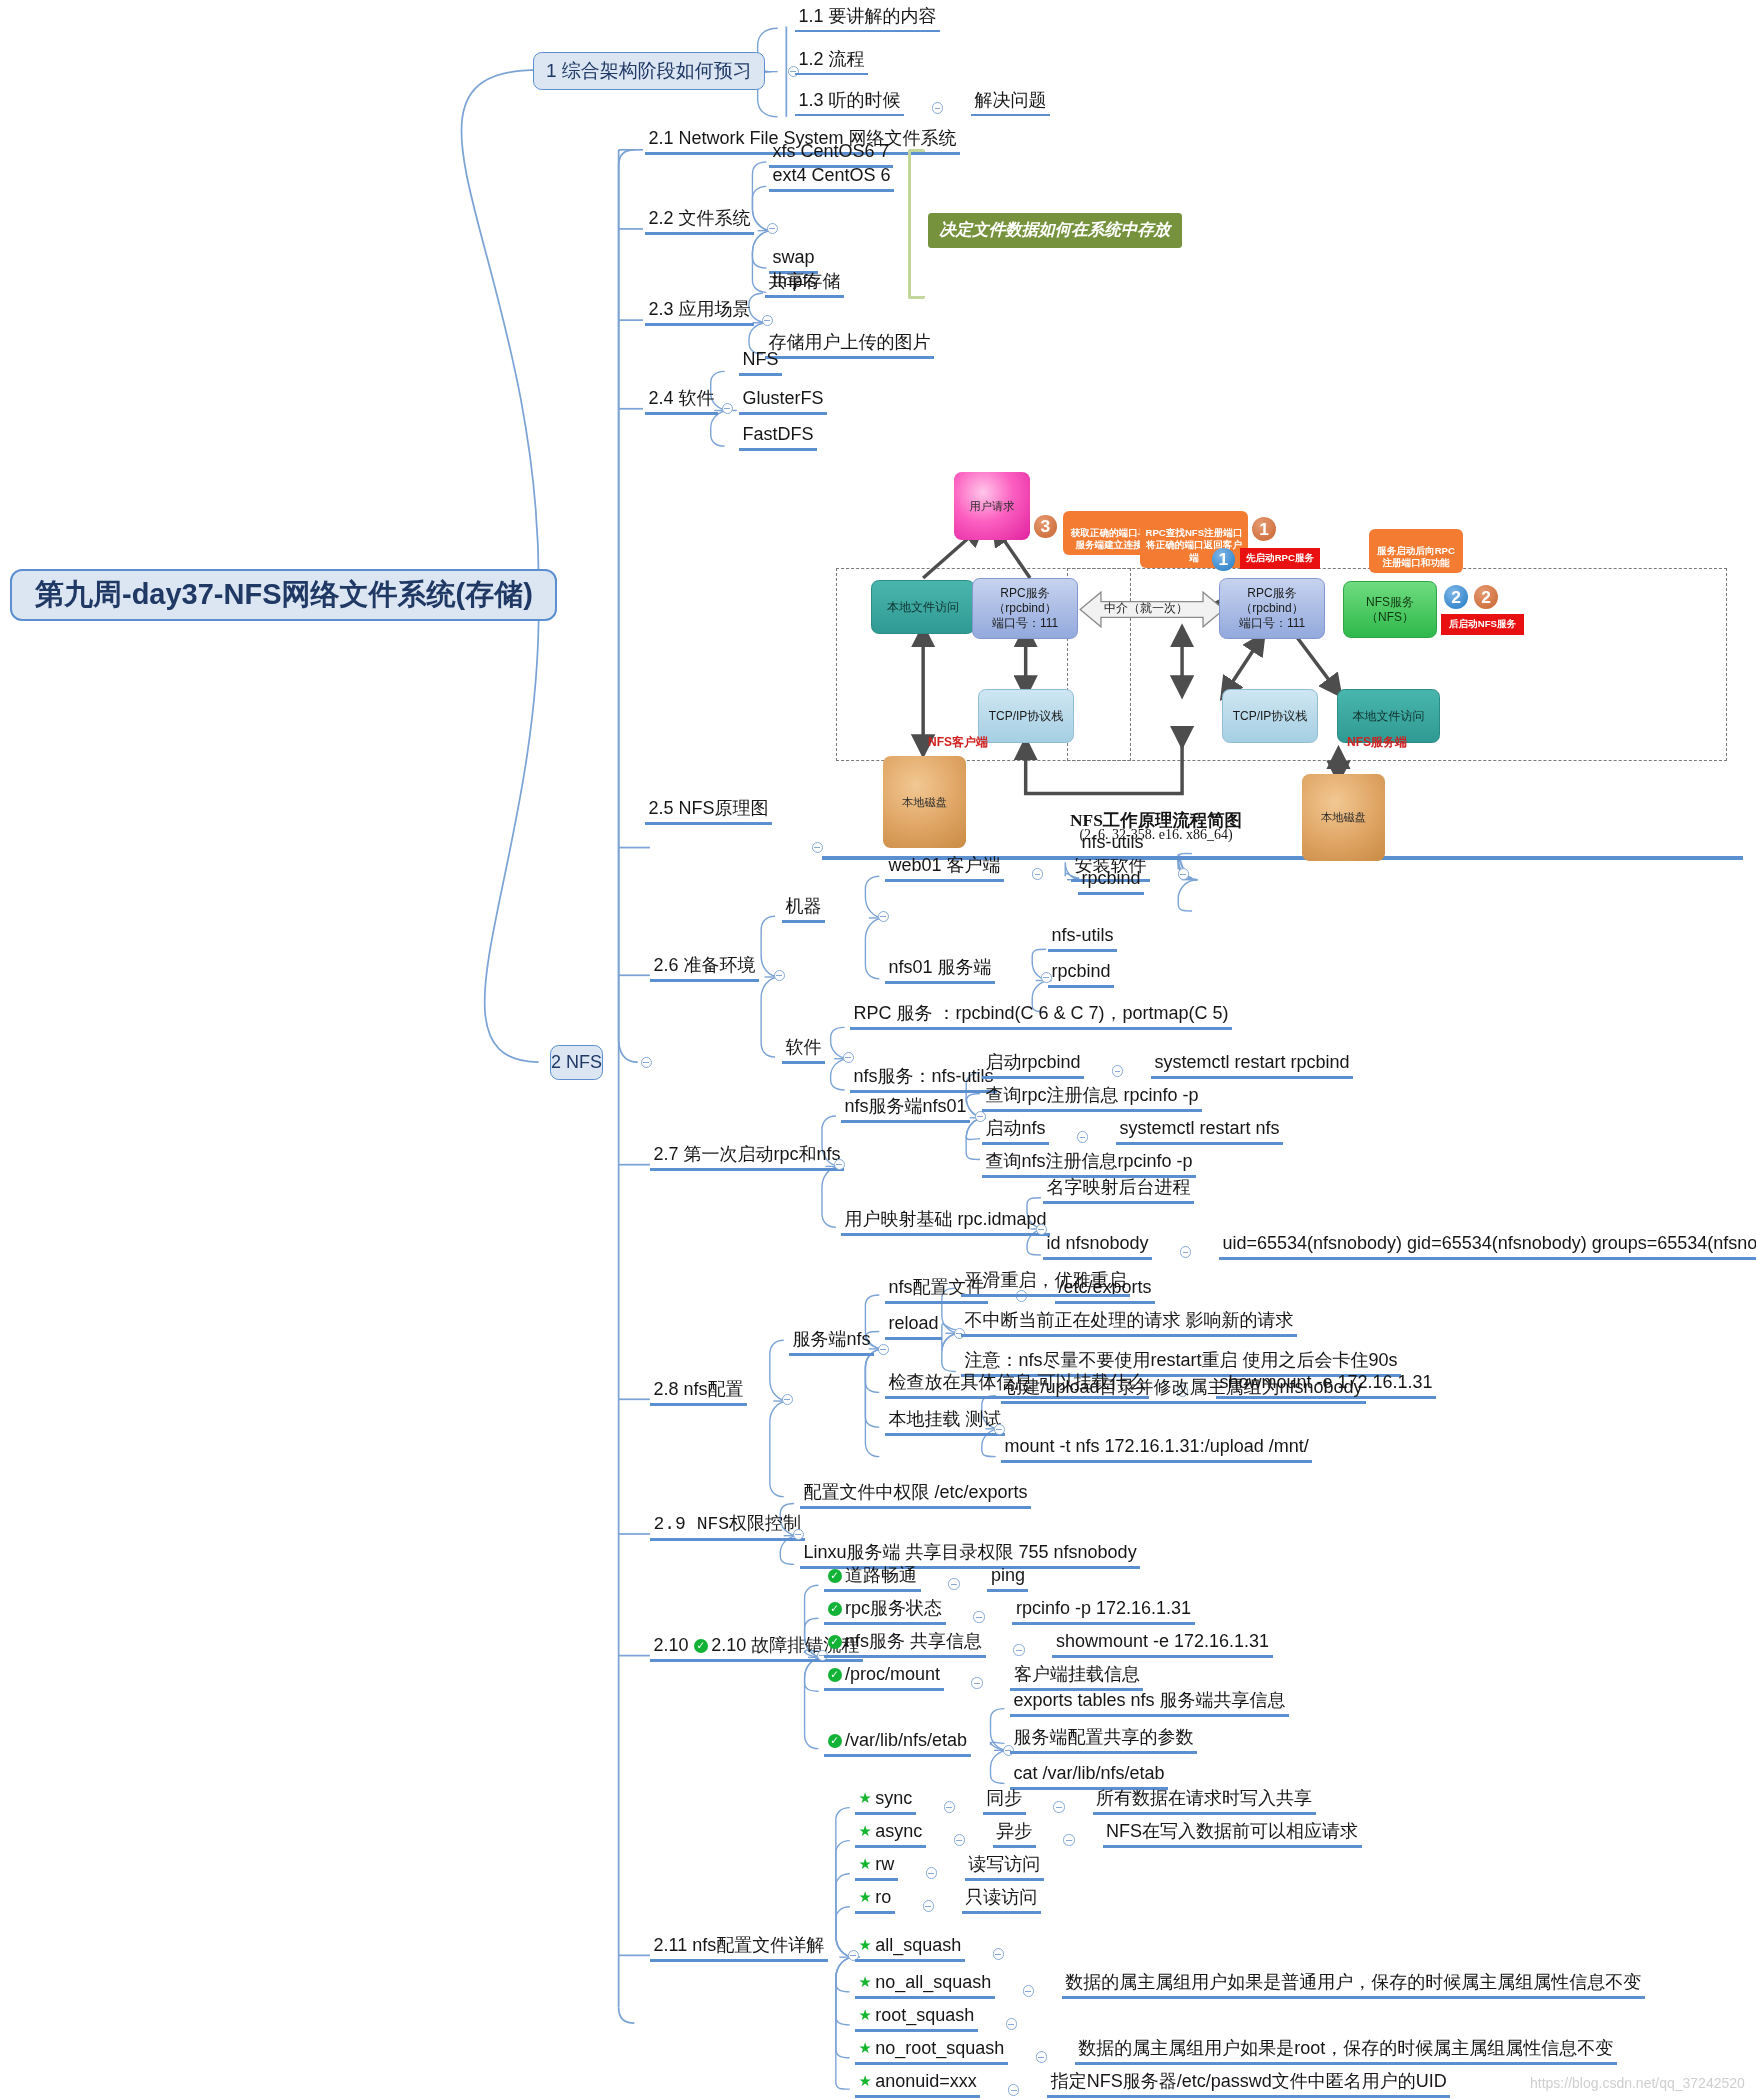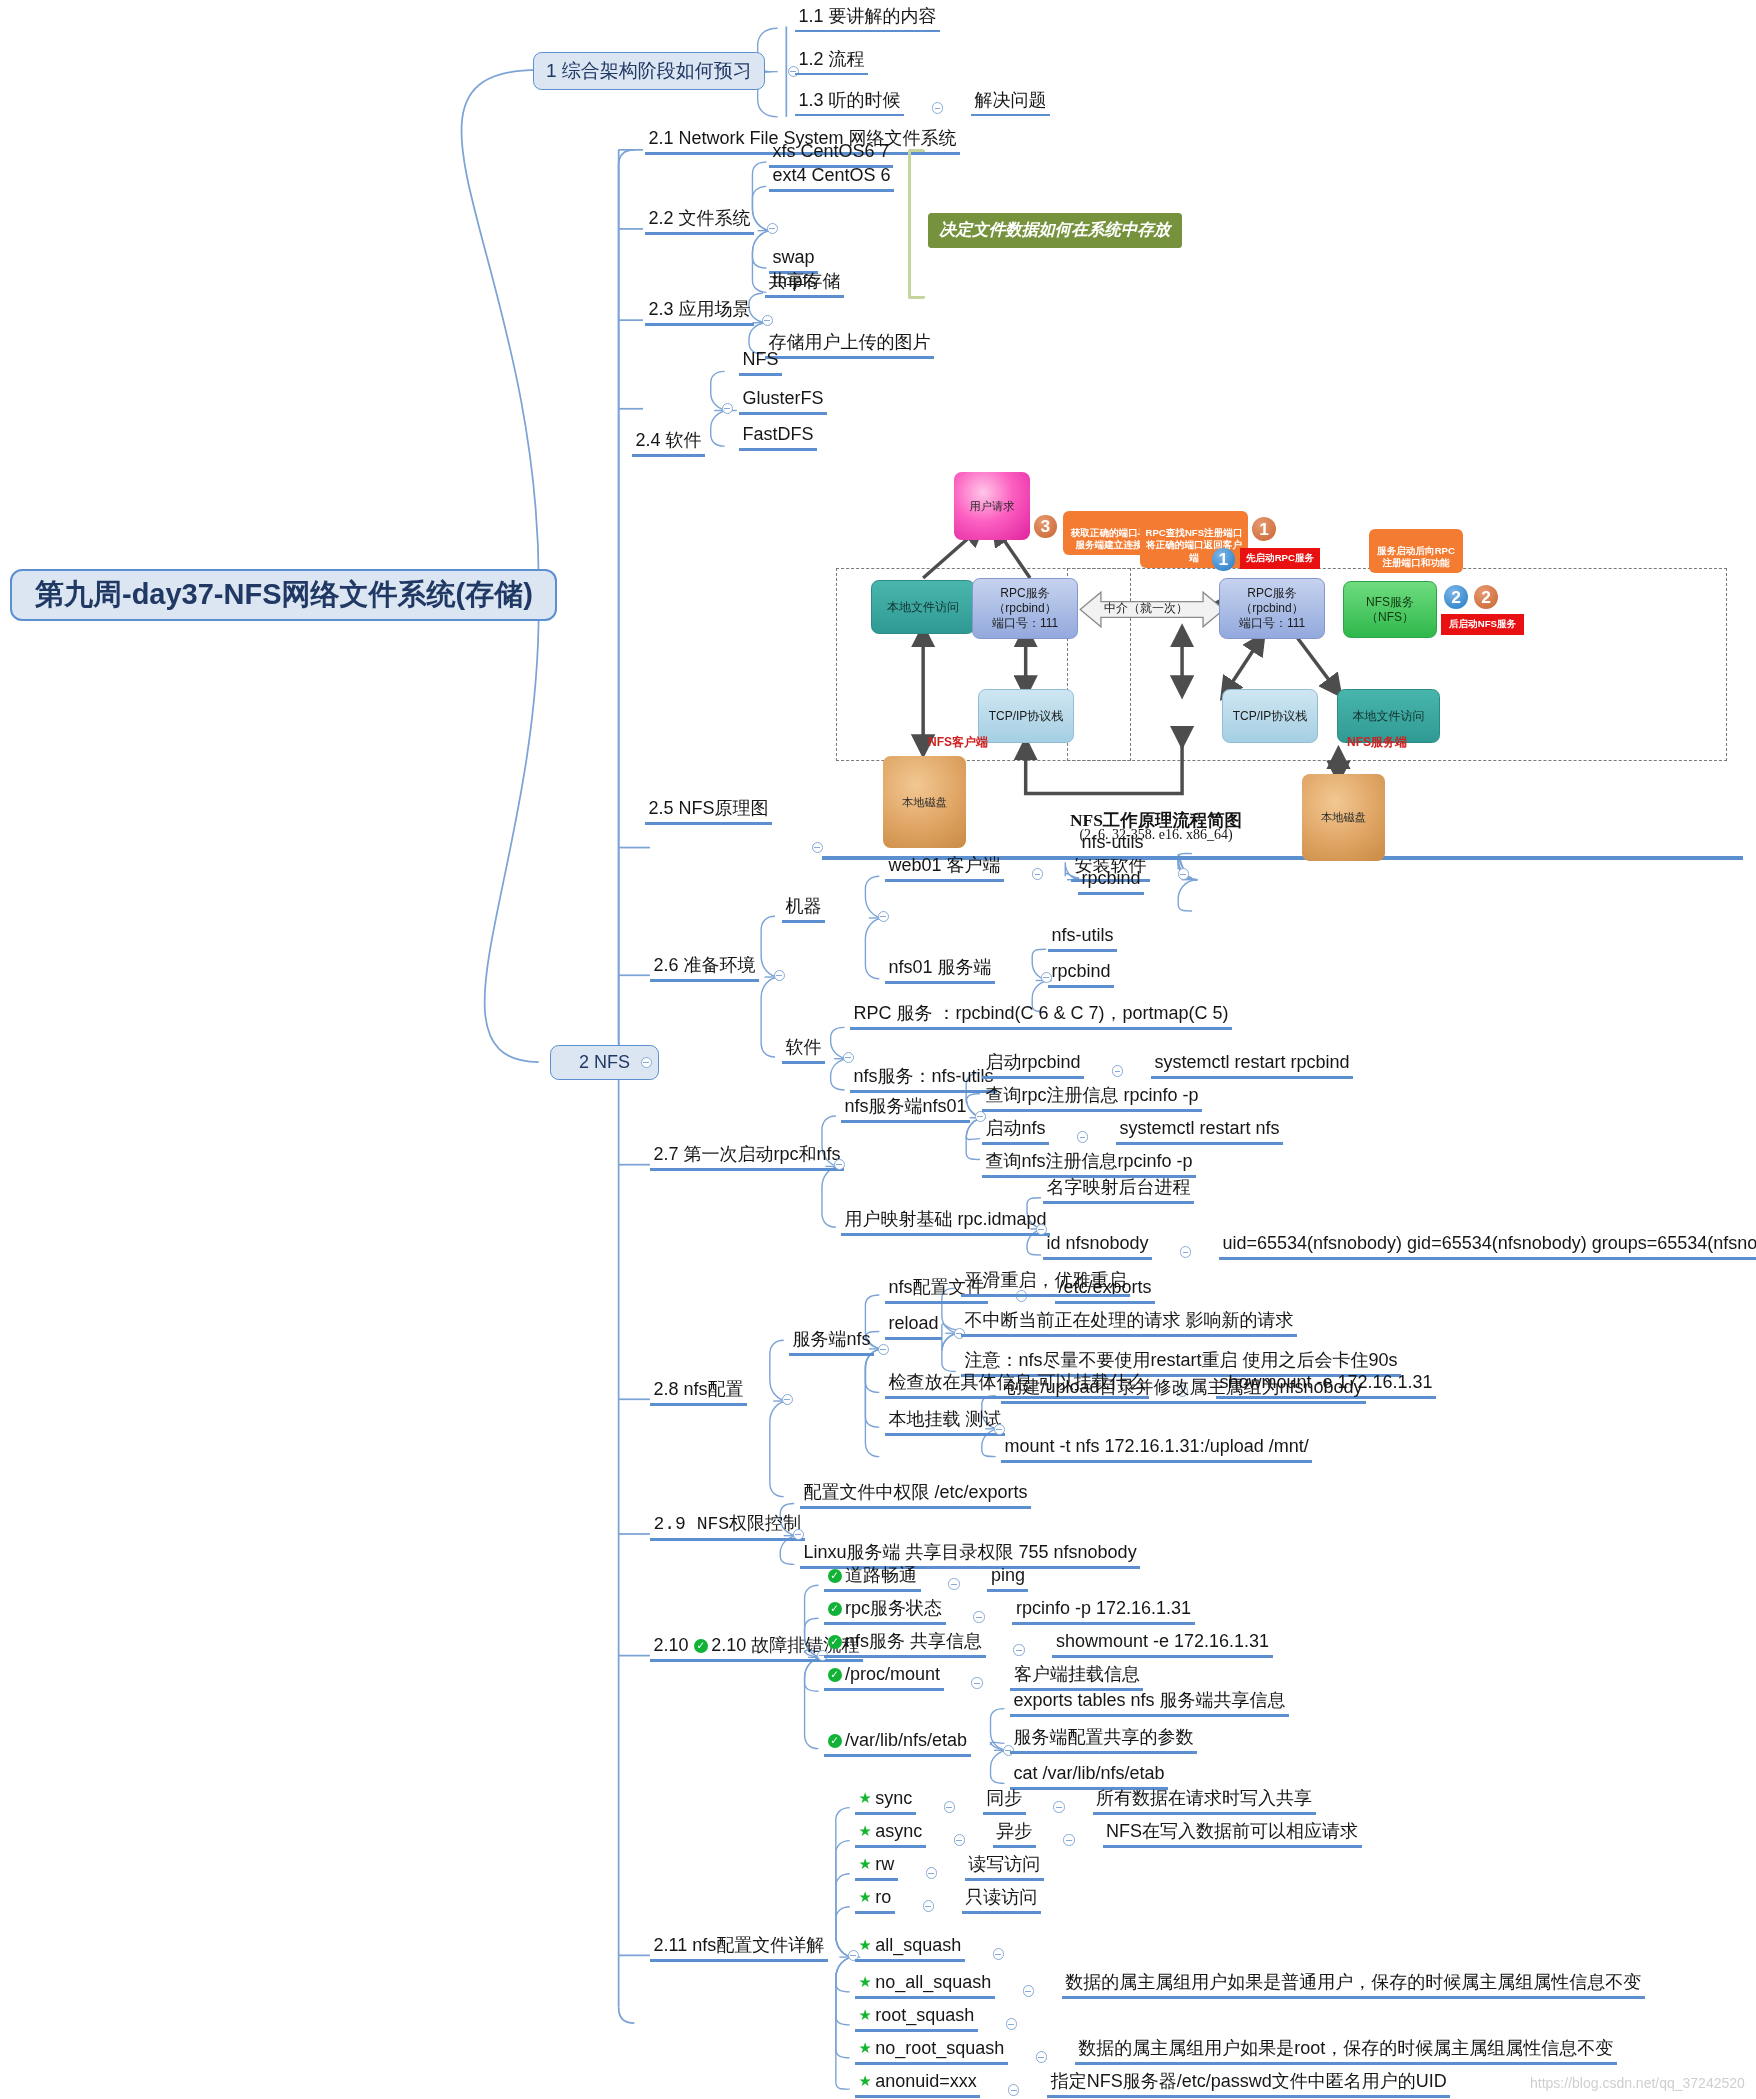--- a/index.html
+++ b/index.html
@@ -59,21 +59,21 @@
     border-radius: 8.7px;
     color: #1f3864;
     font-weight: bold;
     display: flex;
     align-items: center;
     justify-content: center;
     white-space: nowrap;
   }
   #root-node { font-size: 29px; padding: 0 22.6px; border-width:2.6px; border-radius: 12px; }
   #node-ch1  { font-size: 19px; padding: 0 12px; font-weight: normal; }
-  #node-ch2  { font-size: 18px; padding: 0 28px; font-weight: normal; }
+  #node-ch2  { font-size: 18px; padding: 0 0; font-weight: normal; }
 
   
   #green-note {
     position:absolute;
     background:#76923c;
     color:#ffffff;
     font-style: italic;
     font-weight: bold;
     font-size: 16.5px;
     padding: 6px 11.3px 7px 11.3px;
@@ -359,21 +359,21 @@
     <span class="lbl">2.3 应用场景</span>
   </div>
   <span class="coll" style="position:absolute; left:754px; top:315px;"></span>
   <div class="topic" style="left:765px; top:272px;">
     <span class="lbl">共享存储</span>
   </div>
   <div class="topic" style="left:765px; top:333px;">
     <span class="lbl">存储用户上传的图片</span>
   </div>
 
-  <div class="topic" style="left:632px; top:389px;margin-top:42px;">
+  <div class="topic" style="left:645px; top:389px;">
     <span class="lbl">2.4 软件</span>
   </div>
   <span class="coll" style="position:absolute; left:714px; top:403px;"></span>
   <div class="topic" style="left:739px; top:350px;">
     <span class="lbl">NFS</span>
   </div>
   <div class="topic" style="left:739px; top:389px;">
     <span class="lbl">GlusterFS</span>
   </div>
   <div class="topic" style="left:739px; top:425px;">

